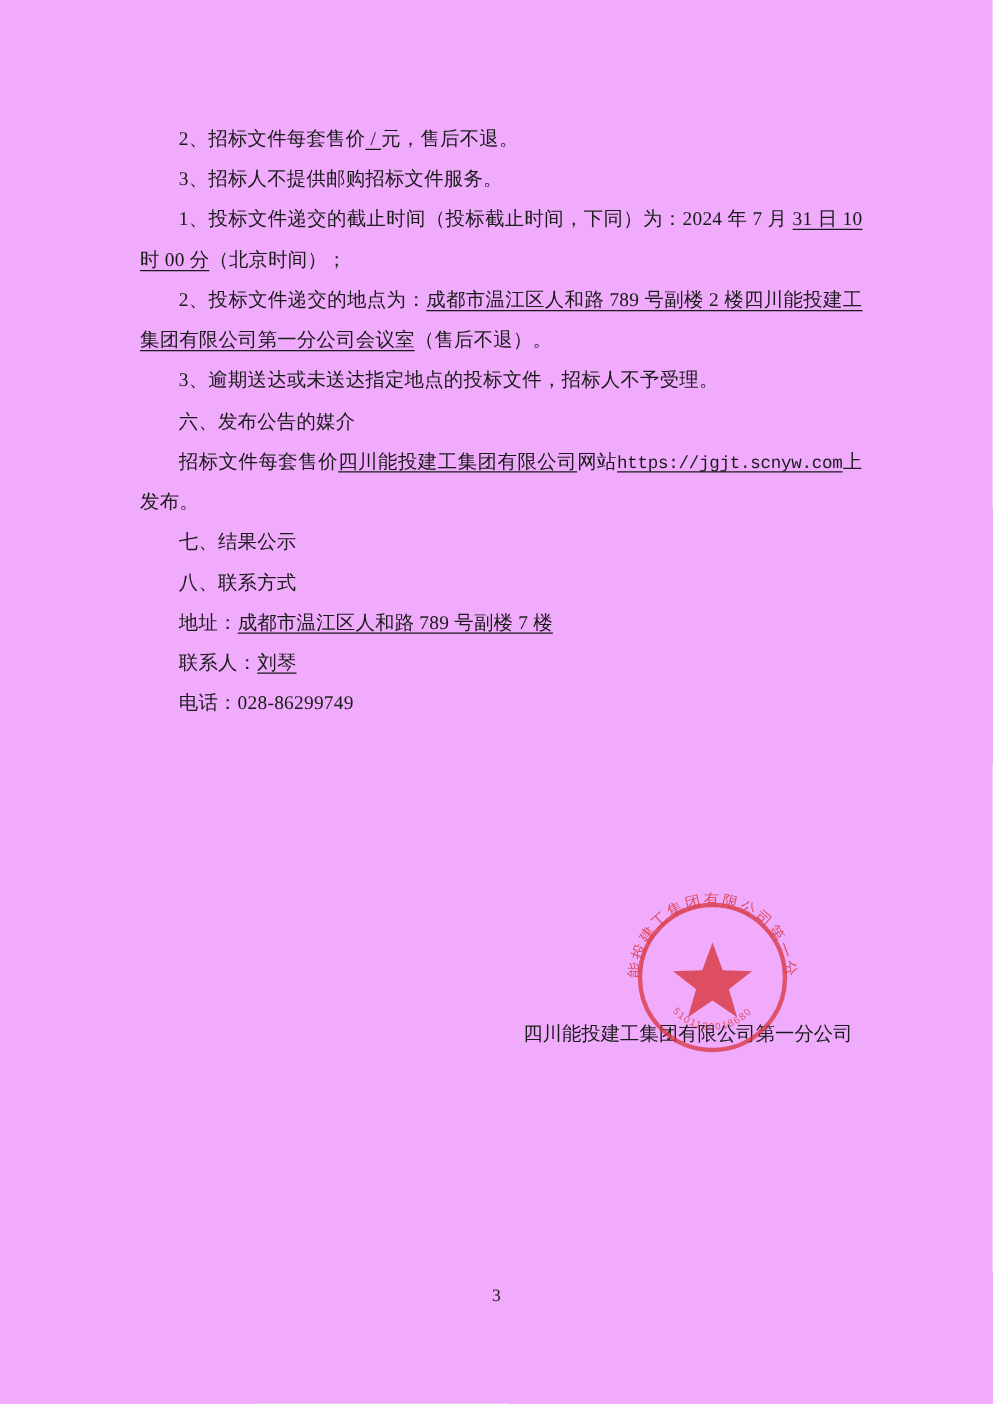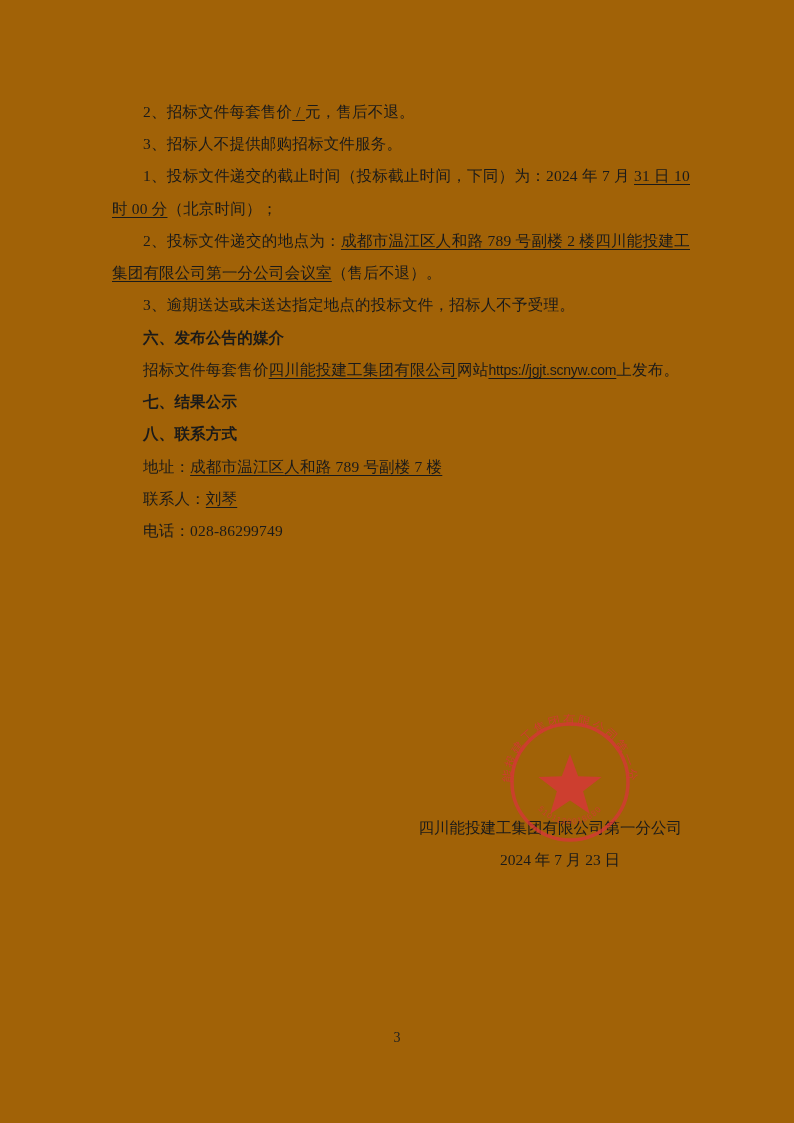--- a/index.html
+++ b/index.html
@@ -4,21 +4,21 @@
 <style>
   html, body {
     margin: 0;
     padding: 0;
     background: #f0f0f0;
   }
   .page {
     position: relative;
     width: 794px;
     height: 1123px;
-    background: #a16207;
+    background: #f0abfc;
     margin: 0 auto;
     overflow: hidden;
     font-family: "Liberation Serif", "DejaVu Serif", serif;
     color: #1a1a1a;
   }
   .content {
     position: absolute;
     left: 112px;
     top: 96px;
     width: 578px;
@@ -27,31 +27,31 @@
     margin: 0 0 0 0;
     font-size: 15.5px;
     line-height: 2.08;
     letter-spacing: 0.2px;
     text-align: justify;
   }
   .indent {
     text-indent: 2em;
   }
   .heading {
-    font-weight: bold;
+    font-weight: normal;
     text-indent: 2em;
     font-size: 15.5px;
     line-height: 2.08;
   }
   .u {
     text-decoration: underline;
     text-underline-offset: 3px;
   }
   .mono {
-    font-family: Liberation Sans, sans-serif;
+    font-family: Liberation Mono, monospace;
     font-size: 14px;
     letter-spacing: -0.2px;
   }
   .sig-block {
     position: absolute;
     left: 112px;
     top: 812px;
     width: 578px;
     text-align: right;
   }
@@ -105,21 +105,20 @@
         <p class="heading">七、结果公示</p>
         <p class="heading">八、联系方式</p>
         <p class="indent"><span>地址：</span><span class=" u">成都市温江区人和路 789 号副楼 7 楼</span></p>
         <p class="indent"><span>联系人：</span><span class=" u">刘琴</span></p>
         <p class="indent"><span>电话：028-86299749</span></p>
       </div>
   </div>
 
   <div class="sig-block">
     <div class="sig-line">四川能投建工集团有限公司第一分公司</div>
-    <div class="sig-date">2024 年 7 月 23 日</div>
   </div>
 
   <div class="seal">
     <svg width="152" height="152" viewBox="0 0 152 152" xmlns="http://www.w3.org/2000/svg">
       <defs>
         <path id="topArc" d="M 18,76 A 58,58 0 0 1 134,76"></path>
         <path id="botArc" d="M 34,76 A 42,42 0 0 0 118,76"></path>
       </defs>
       <circle cx="76" cy="76" r="58" fill="none" stroke="#d8353a" stroke-width="3.5" opacity="0.85"></circle>
       <g fill="#d8353a" opacity="0.9">

